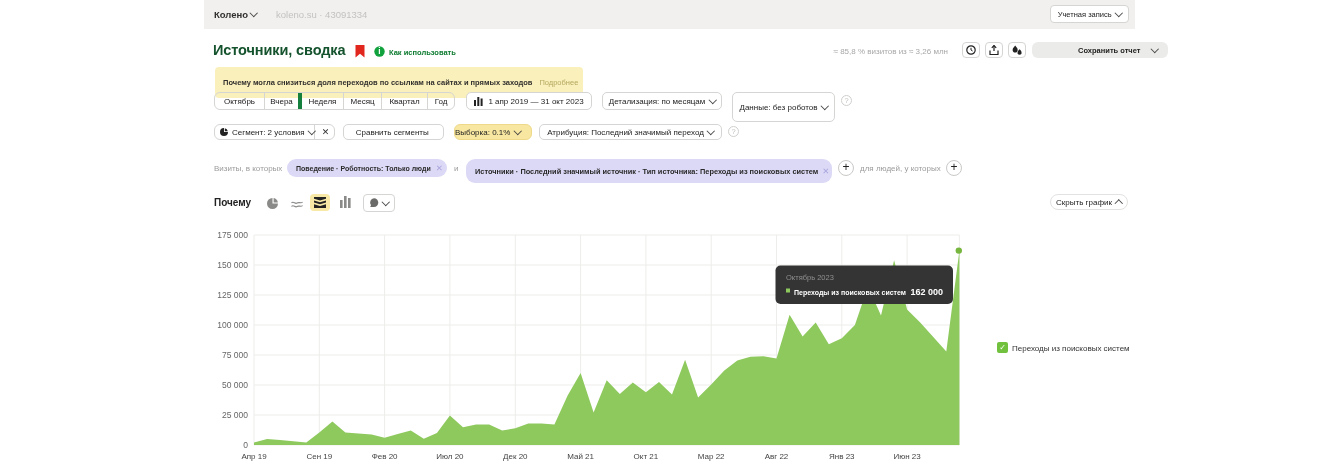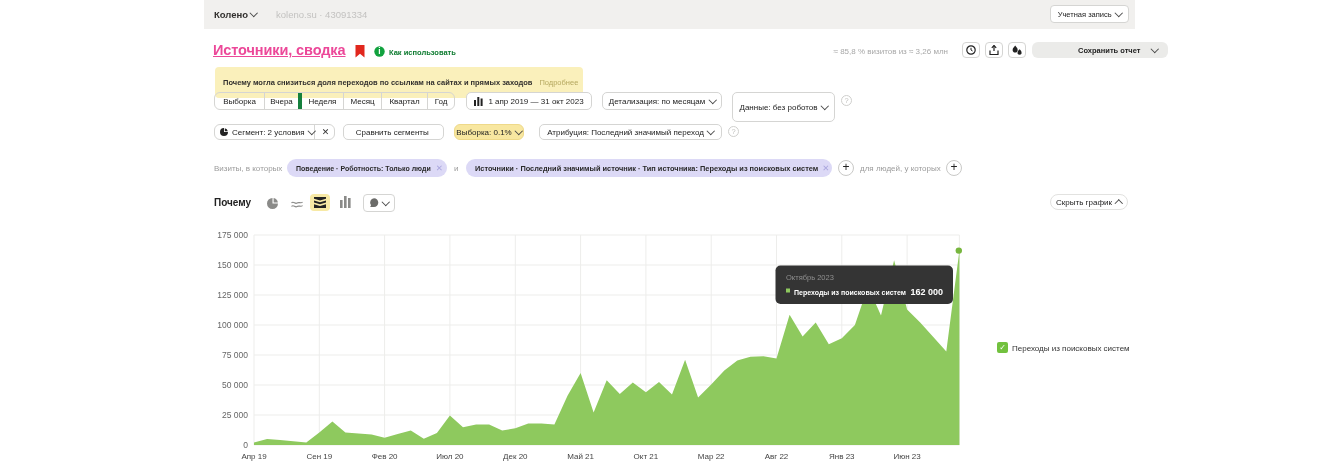--- a/index.html
+++ b/index.html
@@ -10,21 +10,21 @@
   .gray{color:#9b9b9b;}
 </style></head>
 <body>
 
 <div class="abs" style="left:204px;top:0;width:931px;height:29px;background:#f1f0ee;"></div>
 <div class="abs" style="left:214px;top:9px;font-size:9.5px;font-weight:bold;color:#32302e;">Колено</div>
 <span class="abs chev" style="left:251px;top:13px;"></span>
 <div class="abs" style="left:276px;top:9px;font-size:9.5px;color:#c3c2c0;">koleno.su · 43091334</div>
 <div class="btn" style="left:1050px;top:5px;width:79px;height:18px;border-radius:4px;font-size:7.5px;">Учетная запись&nbsp;&nbsp;<span class="chev"></span></div>
 
-<div class="abs" style="left:213px;top:42px;font-size:14.5px;font-weight:bold;color:#ec4899;letter-spacing:-0.1px;text-decoration:underline;">Источники, сводка</div>
+<div class="abs" style="left:213px;top:42px;font-size:14.5px;font-weight:bold;color:#14532d;letter-spacing:-0.1px;">Источники, сводка</div>
 <svg class="abs" style="left:355px;top:45px;" width="11" height="13" viewBox="0 0 11 13">
     <path d="M0.5 0 H9.5 V12.5 L5 8.8 L0.5 12.5 Z" fill="#e1271d"></path>
   </svg>
 <svg class="abs" style="left:374px;top:46px;" width="11" height="11" viewBox="0 0 11 11">
     <circle cx="5.5" cy="5.5" r="5.2" fill="#11a23e"></circle>
     <text x="5.5" y="8.4" text-anchor="middle" font-size="8.5" font-weight="bold" fill="#fff" font-family="Liberation Sans">i</text>
   </svg>
 <div class="abs" style="left:389px;top:48px;font-size:7.5px;font-weight:bold;color:#0b7a2e;">Как использовать</div>
 <div class="abs" style="left:826px;top:47px;width:122px;text-align:right;font-size:8px;color:#a8a8a8;white-space:nowrap;">≈ 85,8 % визитов из ≈ 3,26 млн</div>
 
@@ -51,21 +51,21 @@
     <span style="font-size:7.5px;font-weight:bold;color:#222;margin-left:8px;">Сохранить отчет</span>
     <span class="chev" style="margin-left:12px;"></span>
   </div>
 
 <div class="abs" style="left:215px;top:67px;width:368px;height:31px;background:#faf0bb;border-radius:4px;display:flex;align-items:center;white-space:nowrap;">
   <span style="font-size:7.5px;font-weight:bold;color:#32302e;margin-left:8px;">Почему могла снизиться доля переходов по ссылкам на сайтах и прямых заходов</span>
   <span style="font-size:7.5px;color:#b5a85f;margin-left:7px;">Подробнее</span>
 </div>
 
 <div class="abs" style="left:214px;top:92px;width:241px;height:18px;box-sizing:border-box;border:1px solid #d5d5d3;border-radius:6px;display:flex;font-size:8px;color:#222;">
-  <div style="flex:0 0 49px;border-right:1px solid #d5d5d3;display:flex;align-items:center;justify-content:center;">Выборка</div>
+  <div style="flex:0 0 49px;border-right:1px solid #d5d5d3;display:flex;align-items:center;justify-content:center;">Октябрь</div>
   <div style="flex:0 0 33px;border-right:4px solid #15803d;display:flex;align-items:center;justify-content:center;">Вчера</div>
   <div style="flex:0 0 41px;border-right:1px solid #d5d5d3;display:flex;align-items:center;justify-content:center;">Неделя</div>
   <div style="flex:0 0 37px;border-right:1px solid #d5d5d3;display:flex;align-items:center;justify-content:center;">Месяц</div>
   <div style="flex:0 0 45px;border-right:1px solid #d5d5d3;display:flex;align-items:center;justify-content:center;">Квартал</div>
   <div style="flex:1;display:flex;align-items:center;justify-content:center;">Год</div>
 </div>
 <div class="btn" style="left:466px;top:92px;width:126px;height:18px;">
   <svg width="9" height="9" viewBox="0 0 9 9" style="margin-right:5px;">
       <g fill="#222">
         <rect x="0" y="3" width="2" height="6"></rect>
@@ -90,31 +90,31 @@
   <div style="flex:0 0 20px;border-left:1px solid #d5d5d3;display:flex;align-items:center;justify-content:center;font-size:9px;color:#333;">✕</div>
 </div>
 <div class="btn" style="left:343px;top:124px;width:101px;height:16px;gap:25px;">
   <svg width="11" height="11" viewBox="0 0 11 11" style="margin-right:3px;">
       <path d="M3 0.6 C4.3 2.1 5.2 3.2 5.2 4.3 A2.3 2.3 0 1 1 0.7 4.3 C0.7 3.2 1.7 2.1 3 0.6 Z" fill="#222"></path>
       <circle cx="2.9" cy="4.8" r="1" fill="#fff"></circle>
       <path d="M7.7 3.8 C8.7 5 9.4 5.8 9.4 6.7 A1.9 1.9 0 1 1 5.7 6.7 C5.7 5.8 6.6 5 7.7 3.8 Z" fill="#222"></path>
     </svg>
   Сравнить сегменты&nbsp;&nbsp;<span class="chev"></span>
 </div>
-<div class="abs" style="left:454px;top:124px;width:70px;height:16px;box-sizing:border-box;background:#f8e7a0;border:1px solid #eed98a;border-radius:6px;display:flex;align-items:center;justify-content:center;font-size:8px;color:#222;white-space:nowrap;">Выборка: 0.1%&nbsp;&nbsp;<span class="chev"></span></div>
+<div class="abs" style="left:454px;top:124px;width:78px;height:16px;box-sizing:border-box;background:#f8e7a0;border:1px solid #eed98a;border-radius:6px;display:flex;align-items:center;font-size:8px;color:#222;white-space:nowrap;">Выборка: 0.1%&nbsp;&nbsp;<span class="chev"></span></div>
 <div class="btn" style="left:539px;top:124px;width:183px;height:16px;">Атрибуция: Последний значимый переход&nbsp;&nbsp;<span class="chev"></span></div>
 <div class="abs" style="left:728px;top:126px;width:11px;height:11px;border:1px solid #cfcfcd;border-radius:50%;box-sizing:border-box;font-size:7.5px;color:#c0c0be;text-align:center;line-height:9.5px;">?</div>
 
 <div class="abs gray" style="left:214px;top:164px;font-size:8px;">Визиты, в которых</div>
 <div class="abs" style="left:287px;top:159px;width:160px;height:18px;background:#dcd9f6;border-radius:9px;display:flex;align-items:center;white-space:nowrap;">
   <span style="font-size:7px;font-weight:bold;color:#2a2a2a;margin-left:9px;">Поведение · Роботность: Только люди</span>
   <span style="font-size:8.5px;color:#a9a5dd;margin-left:5px;">✕</span>
 </div>
 <div class="abs gray" style="left:454px;top:164px;font-size:8px;">и</div>
-<div class="abs" style="left:466px;top:159px;width:366px;height:18px;background:#dcd9f6;border-radius:9px;display:flex;align-items:center;white-space:nowrap;">
+<div class="abs" style="left:466px;top:159px;width:366px;height:24px;background:#dcd9f6;border-radius:9px;display:flex;align-items:center;white-space:nowrap;">
   <span style="font-size:7.4px;font-weight:bold;color:#2a2a2a;margin-left:9px;">Источники · Последний значимый источник · Тип источника: Переходы из поисковых систем</span>
   <span style="font-size:8.5px;color:#a9a5dd;margin-left:4px;">✕</span>
 </div>
 <div class="abs" style="left:838px;top:160px;width:16px;height:16px;border:1px solid #c9c9c7;border-radius:50%;box-sizing:border-box;text-align:center;line-height:13px;font-size:12px;color:#222;">+</div>
 <div class="abs gray" style="left:860px;top:164px;font-size:8px;">для людей, у которых</div>
 <div class="abs" style="left:946px;top:160px;width:16px;height:16px;border:1px solid #c9c9c7;border-radius:50%;box-sizing:border-box;text-align:center;line-height:13px;font-size:12px;color:#222;">+</div>
 
 <div class="abs" style="left:214px;top:197px;font-size:10px;font-weight:bold;color:#222;">Почему</div>
 <svg class="abs" style="left:267px;top:198px;" width="11" height="11" viewBox="0 0 11 11">
     <path d="M5.5 5.5 L5.5 0 A5.5 5.5 0 1 0 11 5.5 Z" fill="#8a8a88"></path>

